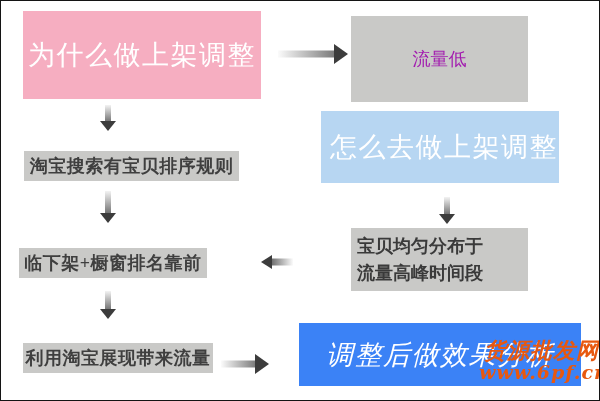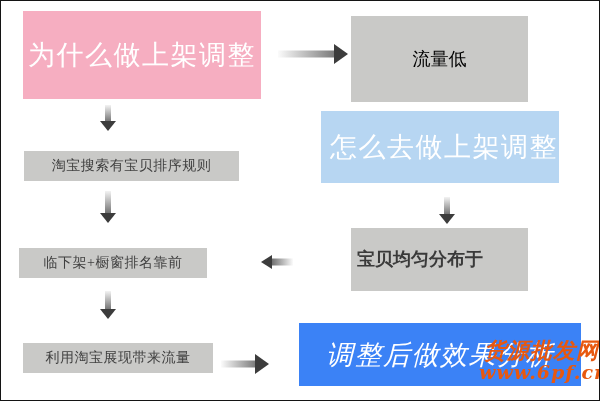--- a/index.html
+++ b/index.html
@@ -10,31 +10,31 @@
     font-family:"Liberation Sans","DejaVu Sans",sans-serif;
   }
   .box{position:absolute;display:flex;align-items:center;justify-content:center;box-sizing:border-box;}
   .big-label{
     color:#ffffff;font-size:27px;letter-spacing:1.5px;white-space:nowrap;
     font-family:"Liberation Sans","DejaVu Sans",sans-serif;
   }
   .small-box{
     background:#c9c9c7;color:#3f3f3f;
     font-family:"Liberation Serif","DejaVu Serif",serif;
-    font-size:14px;letter-spacing:0.5px;white-space:nowrap;
+    font-size:18px;letter-spacing:0.5px;white-space:nowrap;font-weight:bold;
   }
   .pink{background:#f6aec1;}
   .blue{background:#b7d6f2;}
   .orange{background:#3b82f6;font-style:italic;}
   .gray{background:#c9c9c7;}
 
   
   #box-why{left:22px;top:10px;width:238px;height:88px;}
   #box-traffic{left:350px;top:15px;width:177px;height:86px;flex-direction:column;
-    font-family:"Liberation Serif","DejaVu Serif",serif;color:#000000;font-size:18px;line-height:25px;}
+    font-family:"Liberation Serif","DejaVu Serif",serif;color:#a21caf;font-size:18px;line-height:25px;}
   #box-how{left:320px;top:110px;width:238px;height:72px;padding-left:8px;}
   #box-rule{left:23px;top:150px;width:215px;height:30px;}
   #box-offshelf{left:18px;top:247px;width:188px;height:30px;}
   #box-even{left:350px;top:227px;width:177px;height:63px;flex-direction:column;align-items:flex-start;
     justify-content:center;padding-left:6px;
     font-family:"Liberation Serif","DejaVu Serif",serif;color:#3a3a3a;font-size:18px;line-height:27px;font-weight:bold;}
   #box-display{left:22px;top:342px;width:190px;height:30px;}
   #box-analysis{left:298px;top:322px;width:282px;height:63px;}
 
   
@@ -114,20 +114,21 @@
     <span>临下架+橱窗排名靠前</span>
   </div>
 
   <div class="arrow" id="arrow-g">
     <div class="shaft-h grad-l"></div>
     <div class="head-left"></div>
   </div>
 
   <div class="box gray" id="box-even">
     <span>宝贝均匀分布于</span>
+    <span>流量高峰时间段</span>
   </div>
 
   <div class="arrow" id="arrow-d">
     <div class="shaft-v grad-d"></div>
     <div class="head-down"></div>
   </div>
 
   <div class="box small-box" id="box-display">
     <span>利用淘宝展现带来流量</span>
   </div>

